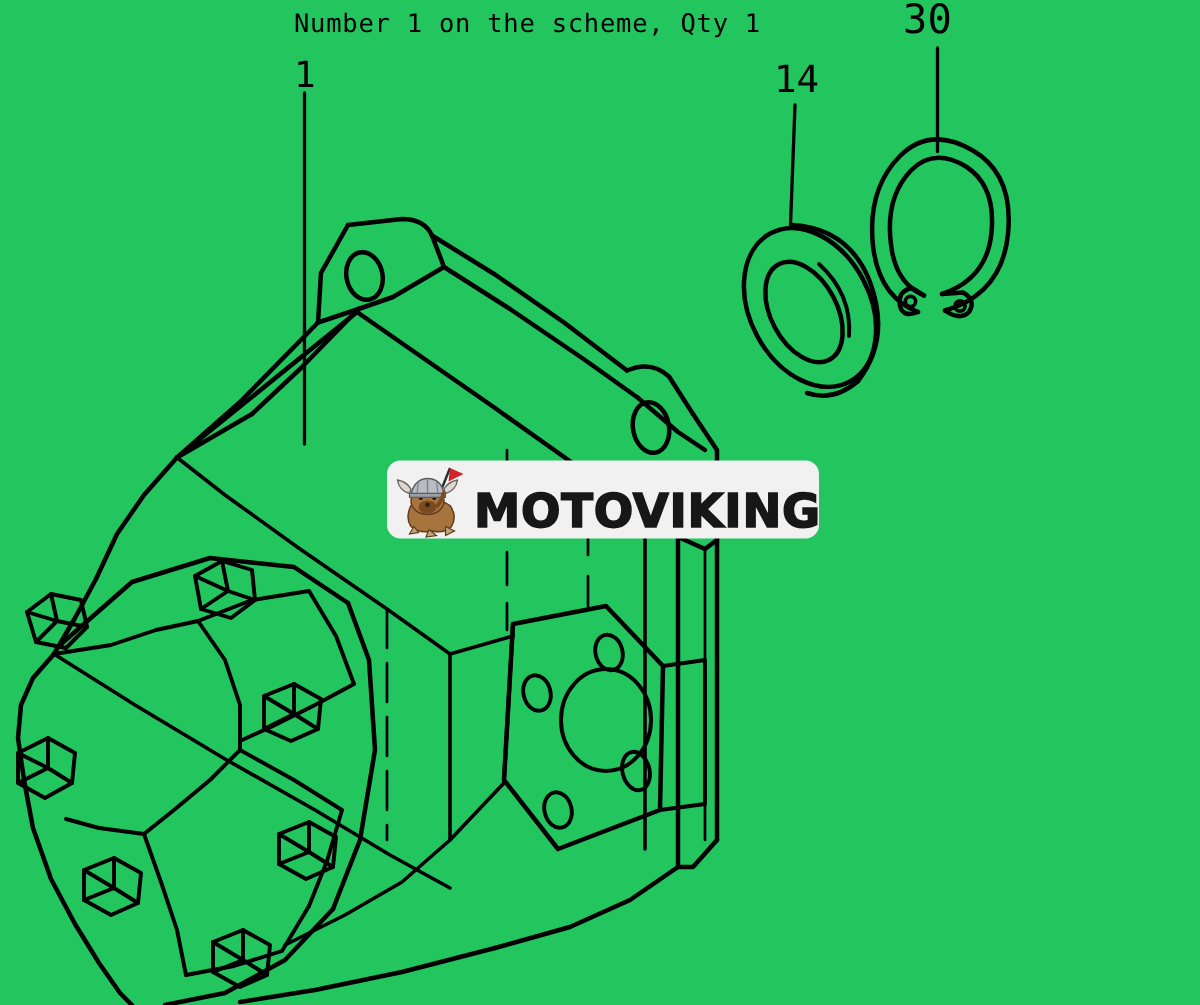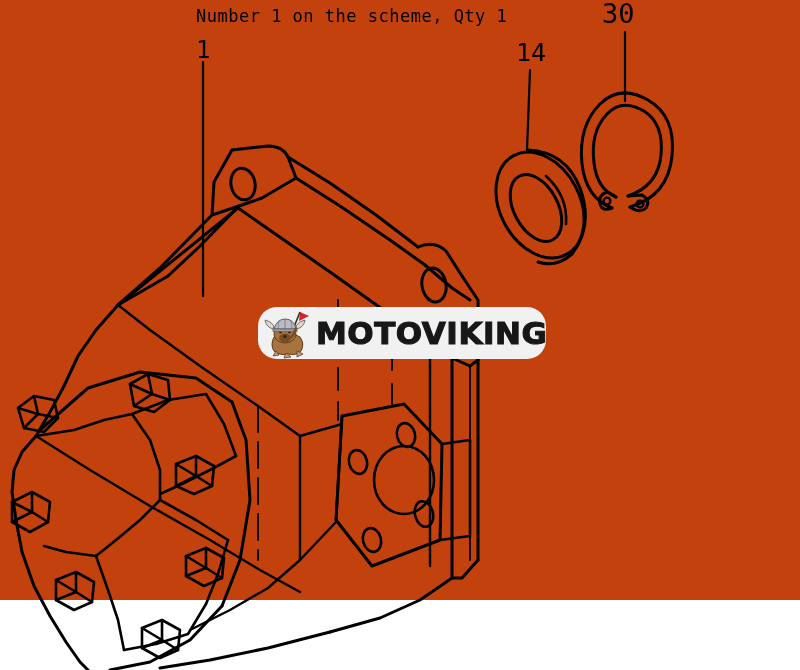--- a/index.html
+++ b/index.html
@@ -11,22 +11,22 @@
     width: 800px;
     height: 670px;
     position: relative;
     overflow: hidden;
     font-family: "DejaVu Sans Mono", monospace;
   }
   #sheet {
     position: absolute;
     left: 0; top: 0;
     width: 800px;
-    height: 600px;
-    background: #c2410c;
+    height: 670px;
+    background: #22c55e;
   }
   #diagram-svg {
     position: absolute;
     left: 0; top: 0;
     width: 800px;
     height: 670px;
   }
   
   .title-text {
     position: absolute;
@@ -69,23 +69,23 @@
     font-size: 27px;
   }
   
   #watermark {
     position: absolute;
     left: 258px;
     top: 307px;
     width: 288px;
     height: 52px;
     background: #f1f1f1;
-    border-radius: 19px;
+    border-radius: 9px;
     display: flex;
-    align-items: center;
+    align-items: flex-end;
     box-shadow: 0 0 0 0 transparent;
   }
   #watermark-mascot {
     width: 56px;
     height: 52px;
     position: relative;
     flex: 0 0 auto;
     margin-left: 2px;
   }
   #watermark-text {

